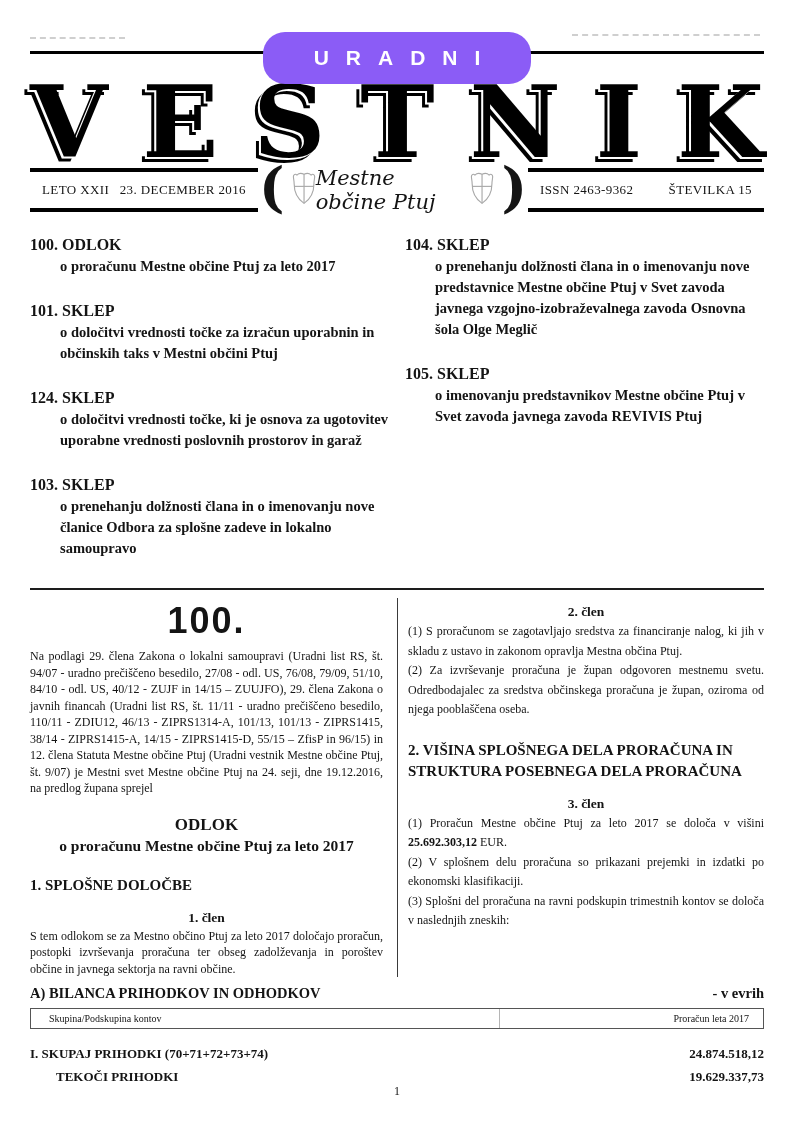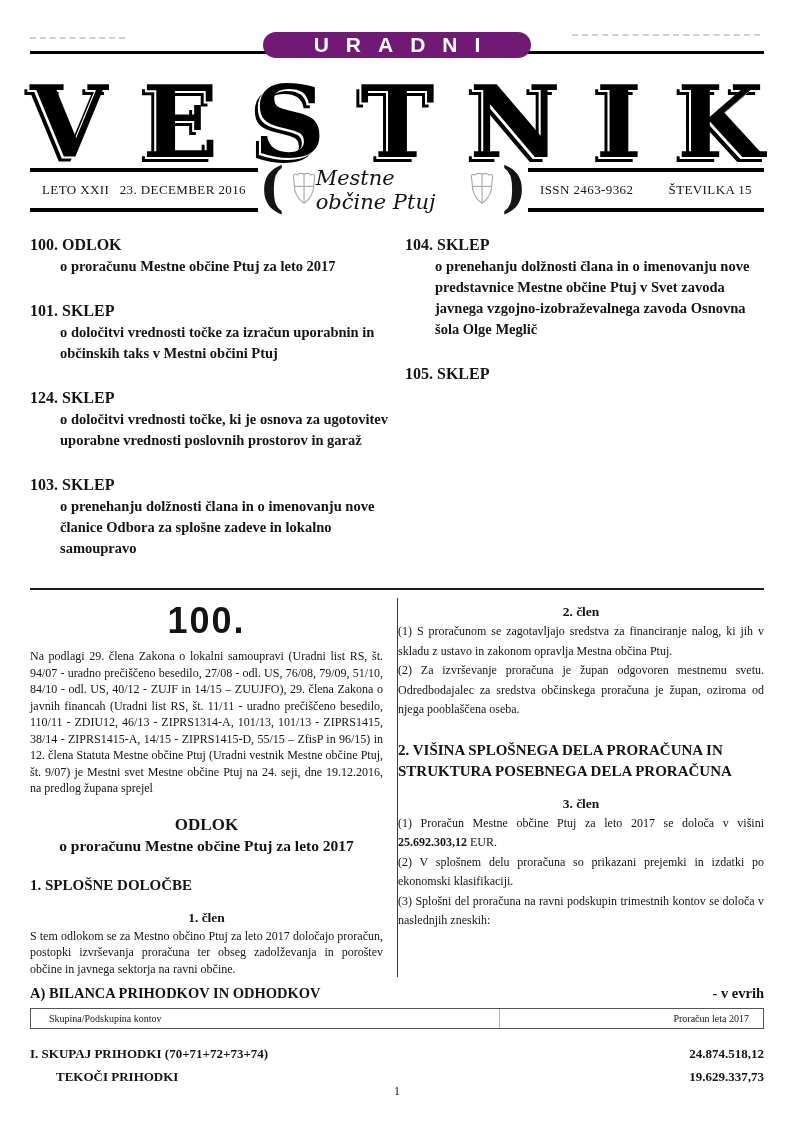--- a/index.html
+++ b/index.html
@@ -10,22 +10,22 @@
   }
   
   .artifact{position:absolute;border-top:2px dashed #cfcfcf;}
   .artifact.left{top:37px;left:30px;width:95px;}
   .artifact.right{top:34px;right:34px;width:188px;}
 
   
   .mast-rule{position:relative;margin-top:32px;height:44px;}
   .mast-rule .line{position:absolute;left:0;right:0;top:19px;height:3px;background:#000;z-index:0;}
   .mast-pill{
-    position:absolute;left:50%;transform:translateX(-50%);top:0;width:268px;height:26px;
-    background:#701a75;border-radius:22px;color:#fff;display:flex;align-items:center;justify-content:center;
+    position:absolute;left:50%;transform:translateX(-50%);top:0;width:268px;height:52px;
+    background:#8b5cf6;border-radius:22px;color:#fff;display:flex;align-items:center;justify-content:center;
     font-family:"Liberation Sans",sans-serif;font-weight:bold;font-size:21px;letter-spacing:17px;
     padding-left:17px;box-sizing:border-box;z-index:1;
   }
   .mast-title{
     display:flex;justify-content:space-between;align-items:flex-end;
     margin-top:-4px;height:92px;overflow:visible;
     font-family:"DejaVu Serif","Liberation Serif",serif;font-weight:bold;font-size:100px;line-height:0.84;
   }
   .mast-title span{color:#000;text-shadow:-2px 2px 0 #fff,-5px 5px 0 #000;}
 
@@ -46,21 +46,21 @@
   .toc{display:grid;grid-template-columns:1fr 1fr;column-gap:16px;margin-top:24px;}
   .toc-item{margin-bottom:25px;}
   .toc-item h3{margin:0;font-size:16px;font-weight:bold;}
   .toc-item p{margin:2px 0 0 30px;font-weight:bold;font-size:14.5px;line-height:21px;}
 
   .rule-mid{border:none;border-top:2px solid #1d1d1d;margin:4px 0 0;}
 
   
   .columns{display:grid;grid-template-columns:1fr 1fr;margin-top:8px;}
   .col-left{padding-right:14px;}
-  .col-right{border-left:1px solid #3a3a3a;padding-left:0;}
+  .col-right{border-left:1px solid #3a3a3a;padding-left:10px;}
   .article-number{text-align:center;font-family:"Liberation Sans","DejaVu Sans",sans-serif;font-weight:bold;font-size:36px;letter-spacing:2px;margin:2px 0 6px;}
   .body-p{margin:0;text-align:justify;font-size:12px;line-height:16.5px;}
   .col-right .body-p{line-height:19.5px;}
   .decree-title{text-align:center;font-weight:bold;font-size:17px;margin:18px 0 0;}
   .decree-subtitle{text-align:center;font-weight:bold;font-size:15.5px;margin:2px 0 0;}
   .section-heading{font-weight:bold;font-size:15px;margin:20px 0 0;line-height:21px;}
   .clen-heading{text-align:center;font-weight:bold;font-size:13.5px;margin:14px 0 2px;}
   .col-right .clen-heading.first{margin-top:6px;}
   .amount{font-weight:bold;}
 
@@ -146,20 +146,21 @@
         <p>o prenehanju dolžnosti člana in o imenovanju nove članice Odbora za splošne zadeve in lokalno samoupravo</p>
       </div>
     </div>
     <div class="toc-col">
       <div class="toc-item">
         <h3>104. SKLEP</h3>
         <p>o prenehanju dolžnosti člana in o imenovanju nove predstavnice Mestne občine Ptuj v Svet zavoda javnega vzgojno-izobraževalnega zavoda Osnovna šola Olge Meglič</p>
       </div>
       <div class="toc-item">
         <h3>105. SKLEP</h3>
+        <p>o imenovanju predstavnikov Mestne občine Ptuj v Svet zavoda javnega zavoda REVIVIS Ptuj</p>
       </div>
     </div>
   </div>
 
   <hr class="rule-mid">
 
   <div class="columns">
     <div class="col-left">
       <div class="article-number">100.</div>
       <p class="body-p">Na podlagi 29. člena Zakona o lokalni samoupravi (Uradni list RS, št. 94/07 - uradno prečiščeno besedilo, 27/08 - odl. US, 76/08, 79/09, 51/10, 84/10 - odl. US, 40/12 - ZUJF in 14/15 – ZUUJFO), 29. člena Zakona o javnih financah (Uradni list RS, št. 11/11 - uradno prečiščeno besedilo, 110/11 - ZDIU12, 46/13 - ZIPRS1314-A, 101/13, 101/13 - ZIPRS1415, 38/14 - ZIPRS1415-A, 14/15 - ZIPRS1415-D, 55/15 – ZfisP in 96/15) in 12. člena Statuta Mestne občine Ptuj (Uradni vestnik Mestne občine Ptuj, št. 9/07) je Mestni svet Mestne občine Ptuj na 24. seji, dne 19.12.2016, na predlog župana sprejel</p>

